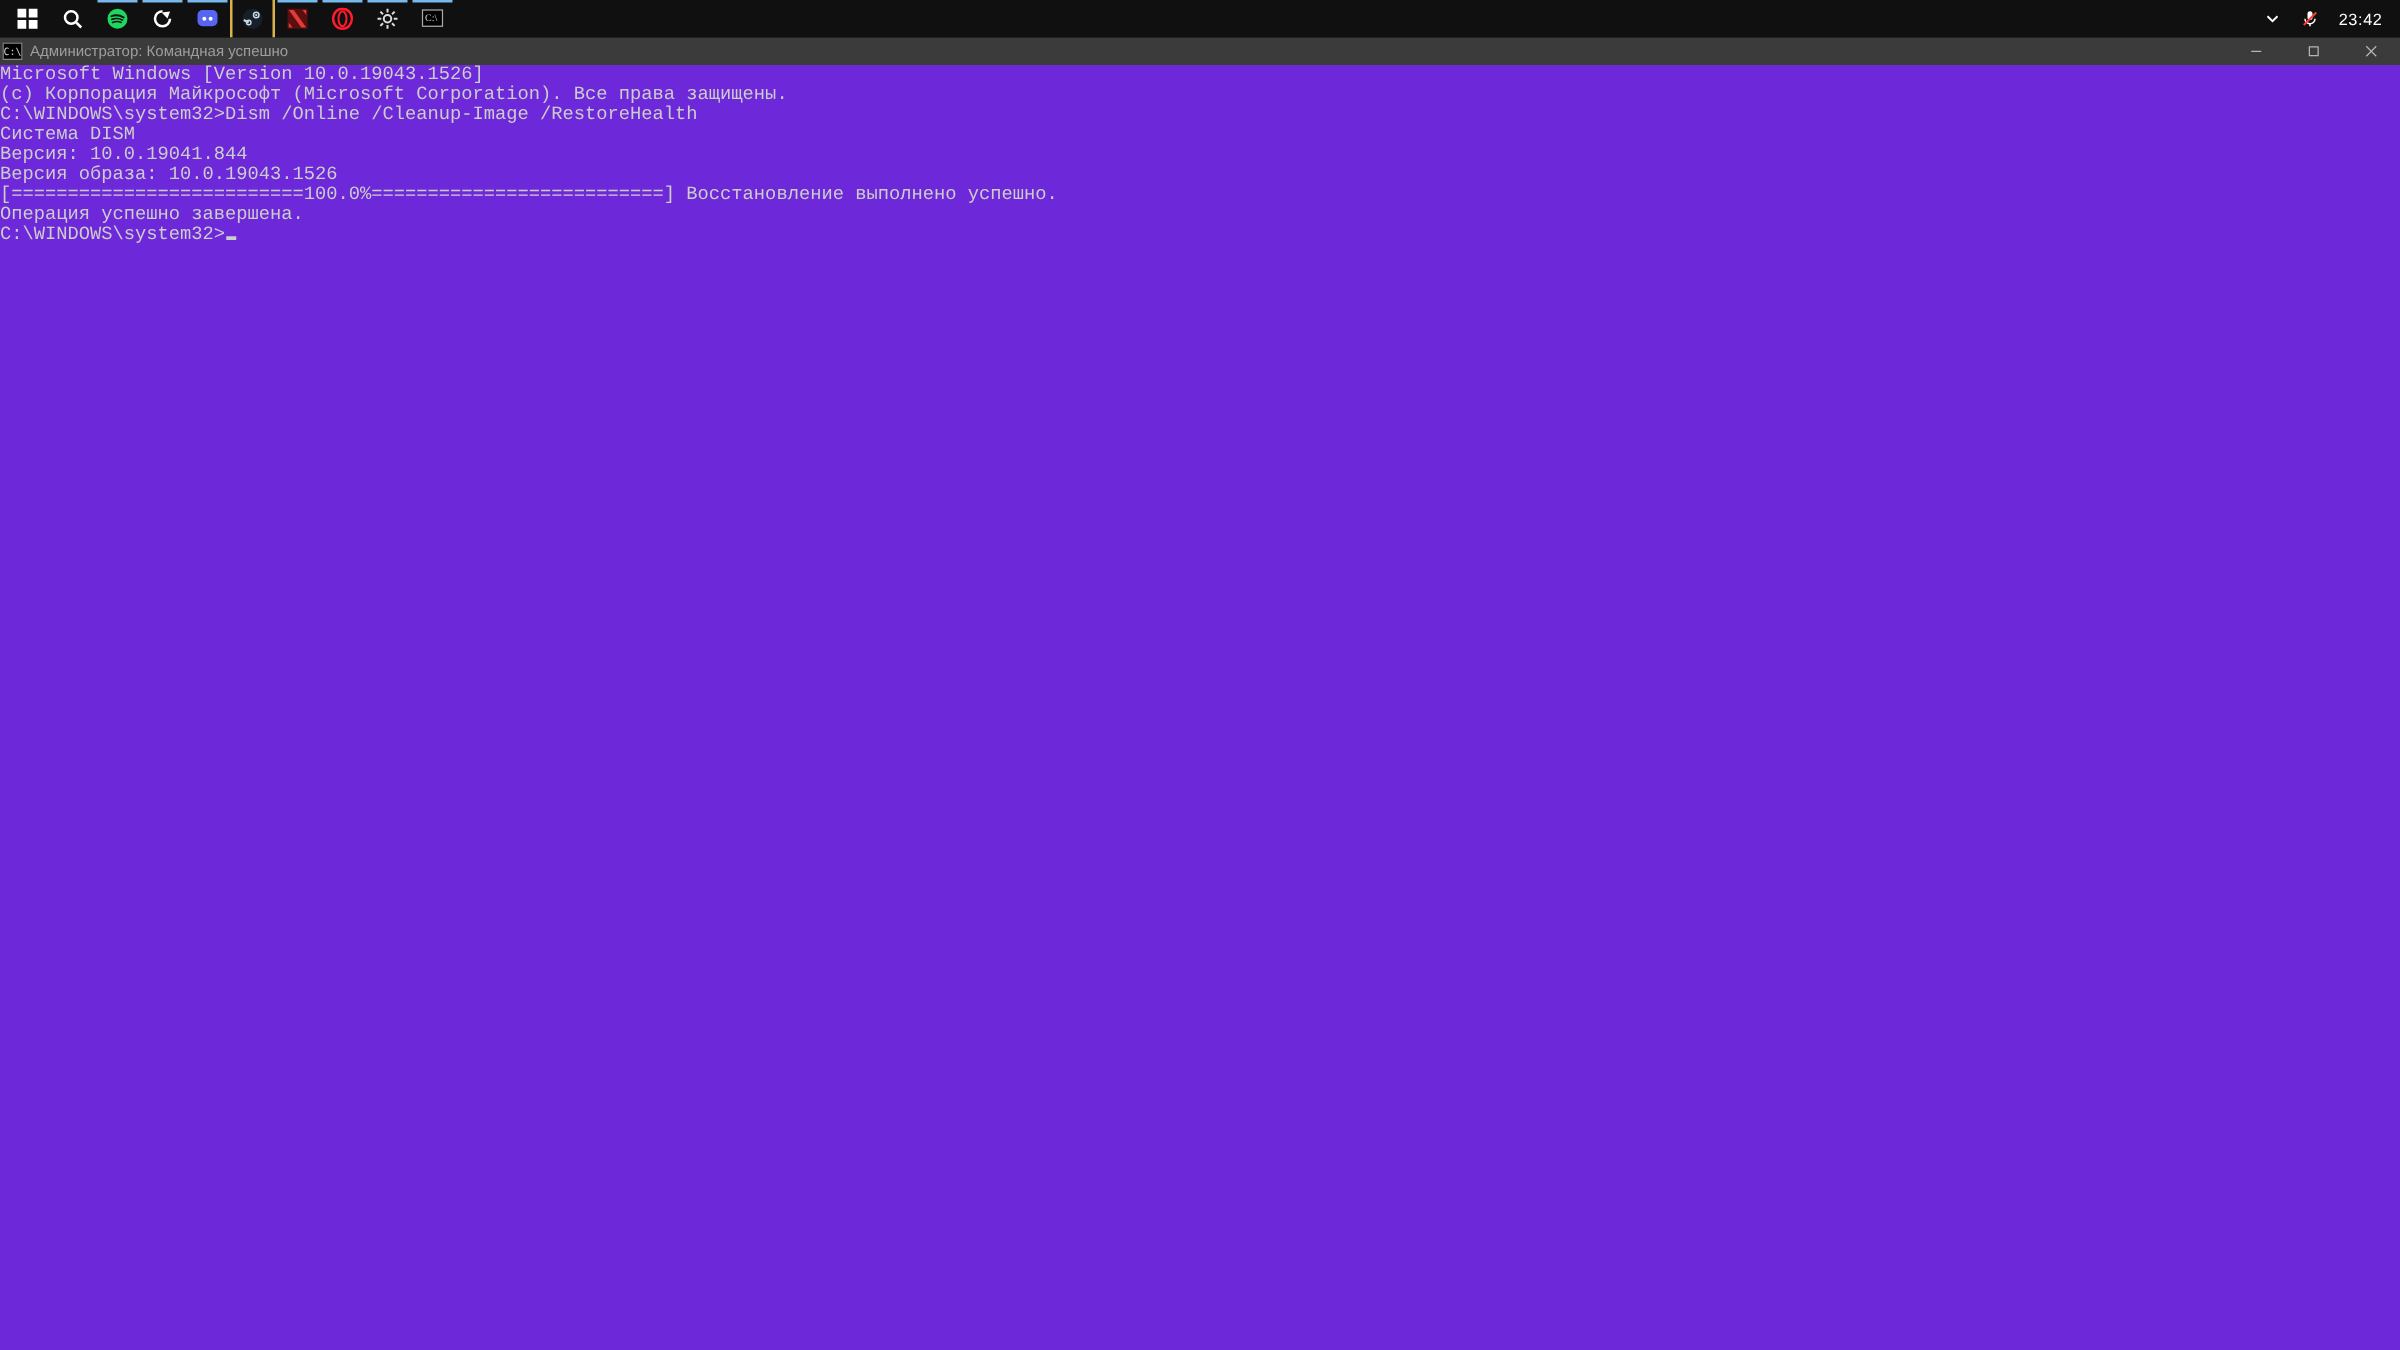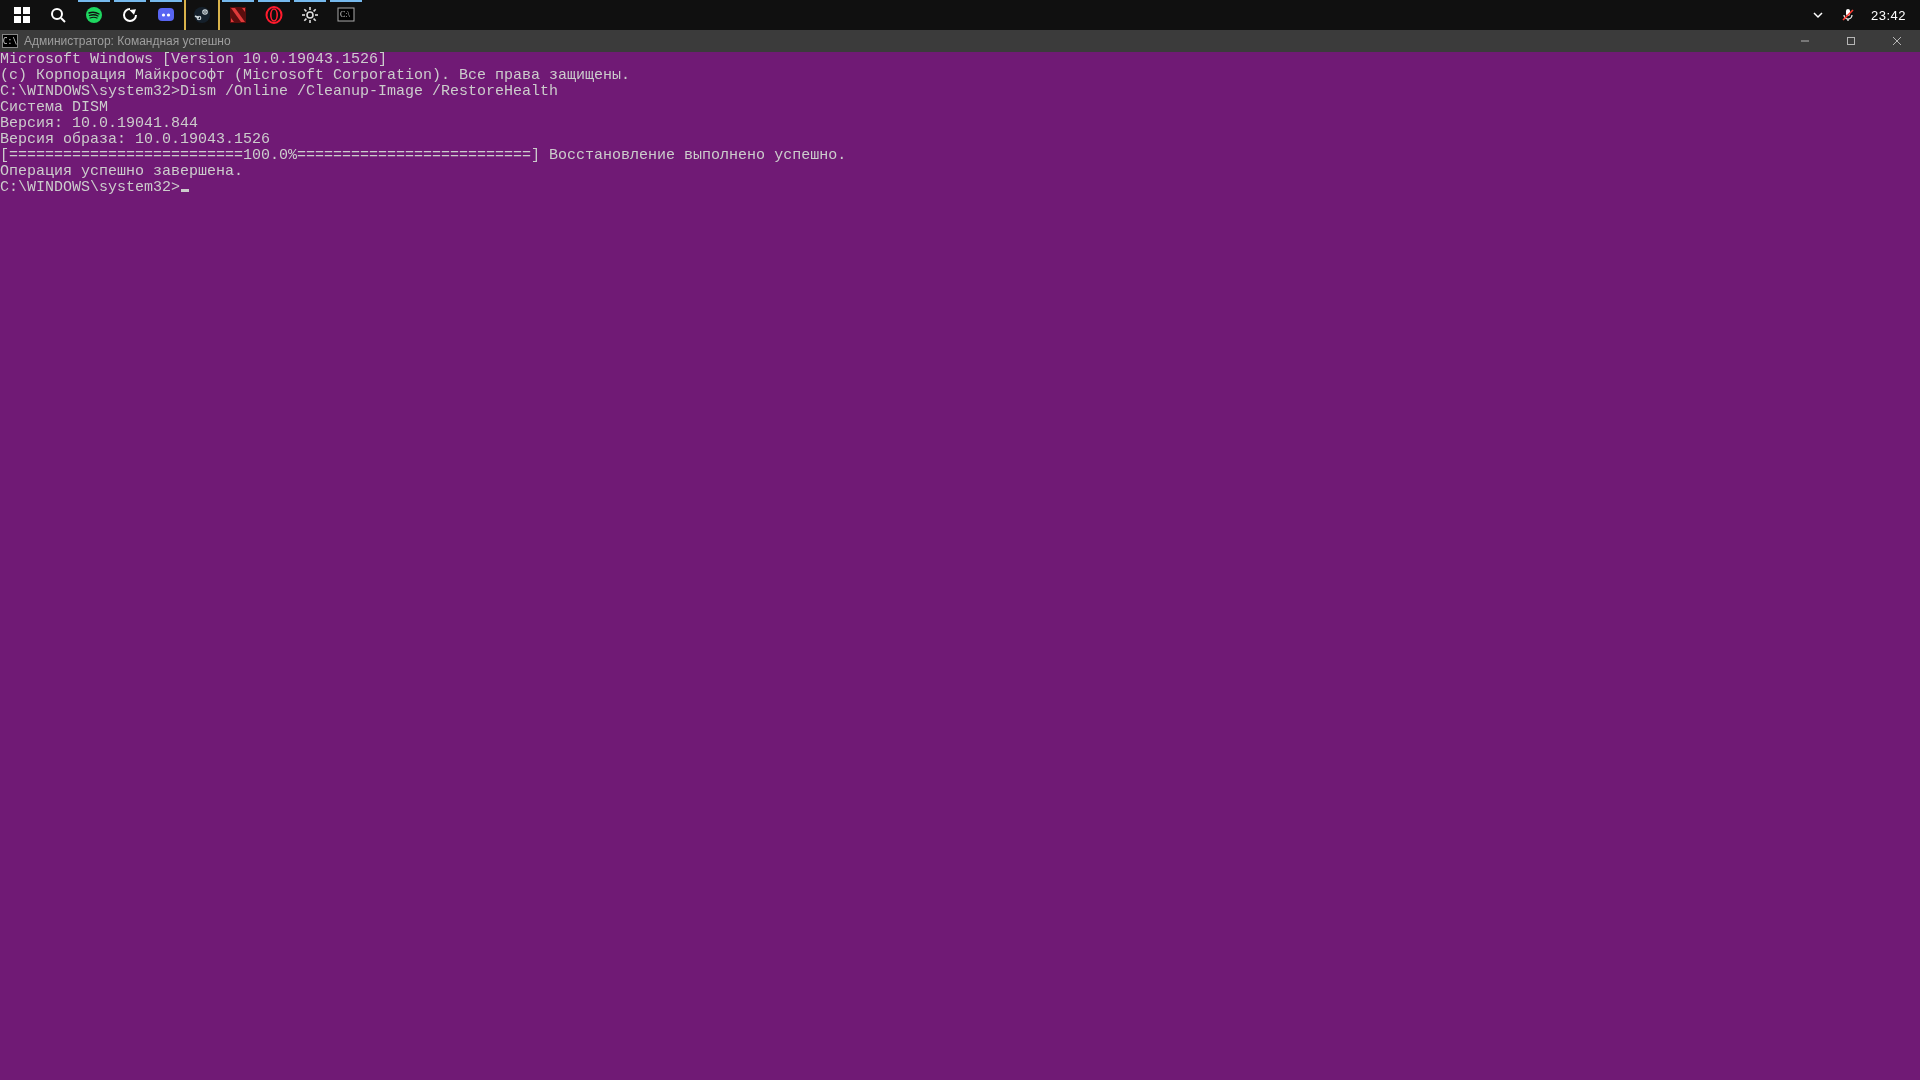--- a/index.html
+++ b/index.html
@@ -40,21 +40,21 @@
   .win-controls { display: flex; height: 100%; }
   .win-ctrl {
     width: 46px; height: 22px; display: flex; align-items: center; justify-content: center;
     color: #b5b5b5; cursor: pointer;
   }
   .win-ctrl svg { width: 10px; height: 10px; display: block; }
 
   
   .console {
     position: absolute; top: 52px; left: 0; right: 0; bottom: 0;
-    background: #701a75; color: #cccccc;
+    background: #6d28d9; color: #cccccc;
     font-family: Consolas, "Courier New", monospace; font-size: 15px; line-height: 16px;
     white-space: pre; padding: 0; overflow: hidden;
   }
   .console .line { display: block; }
   .cursor { display: inline-block; width: 8px; height: 3px; background: #cccccc; vertical-align: -1px; margin-left: 1px; }
 
   
   .scroll-track {
     position: absolute; top: 52px; right: 0; bottom: 0; width: 17px; background: #171717;
   }

